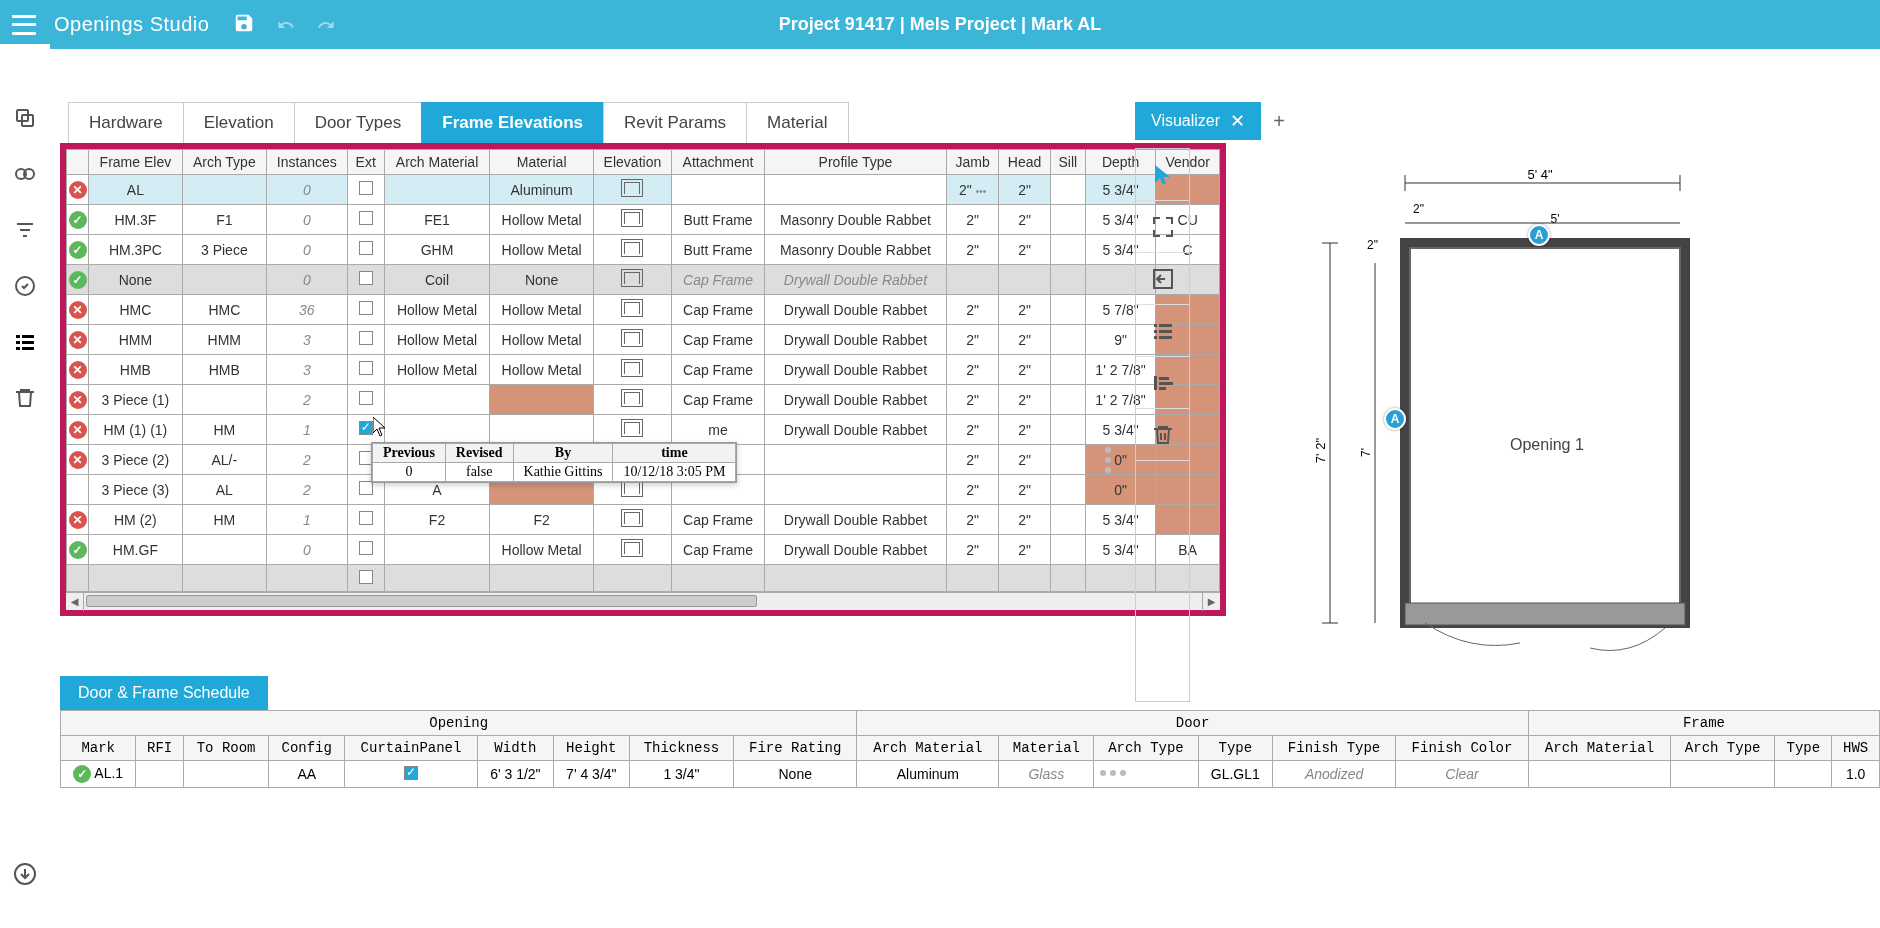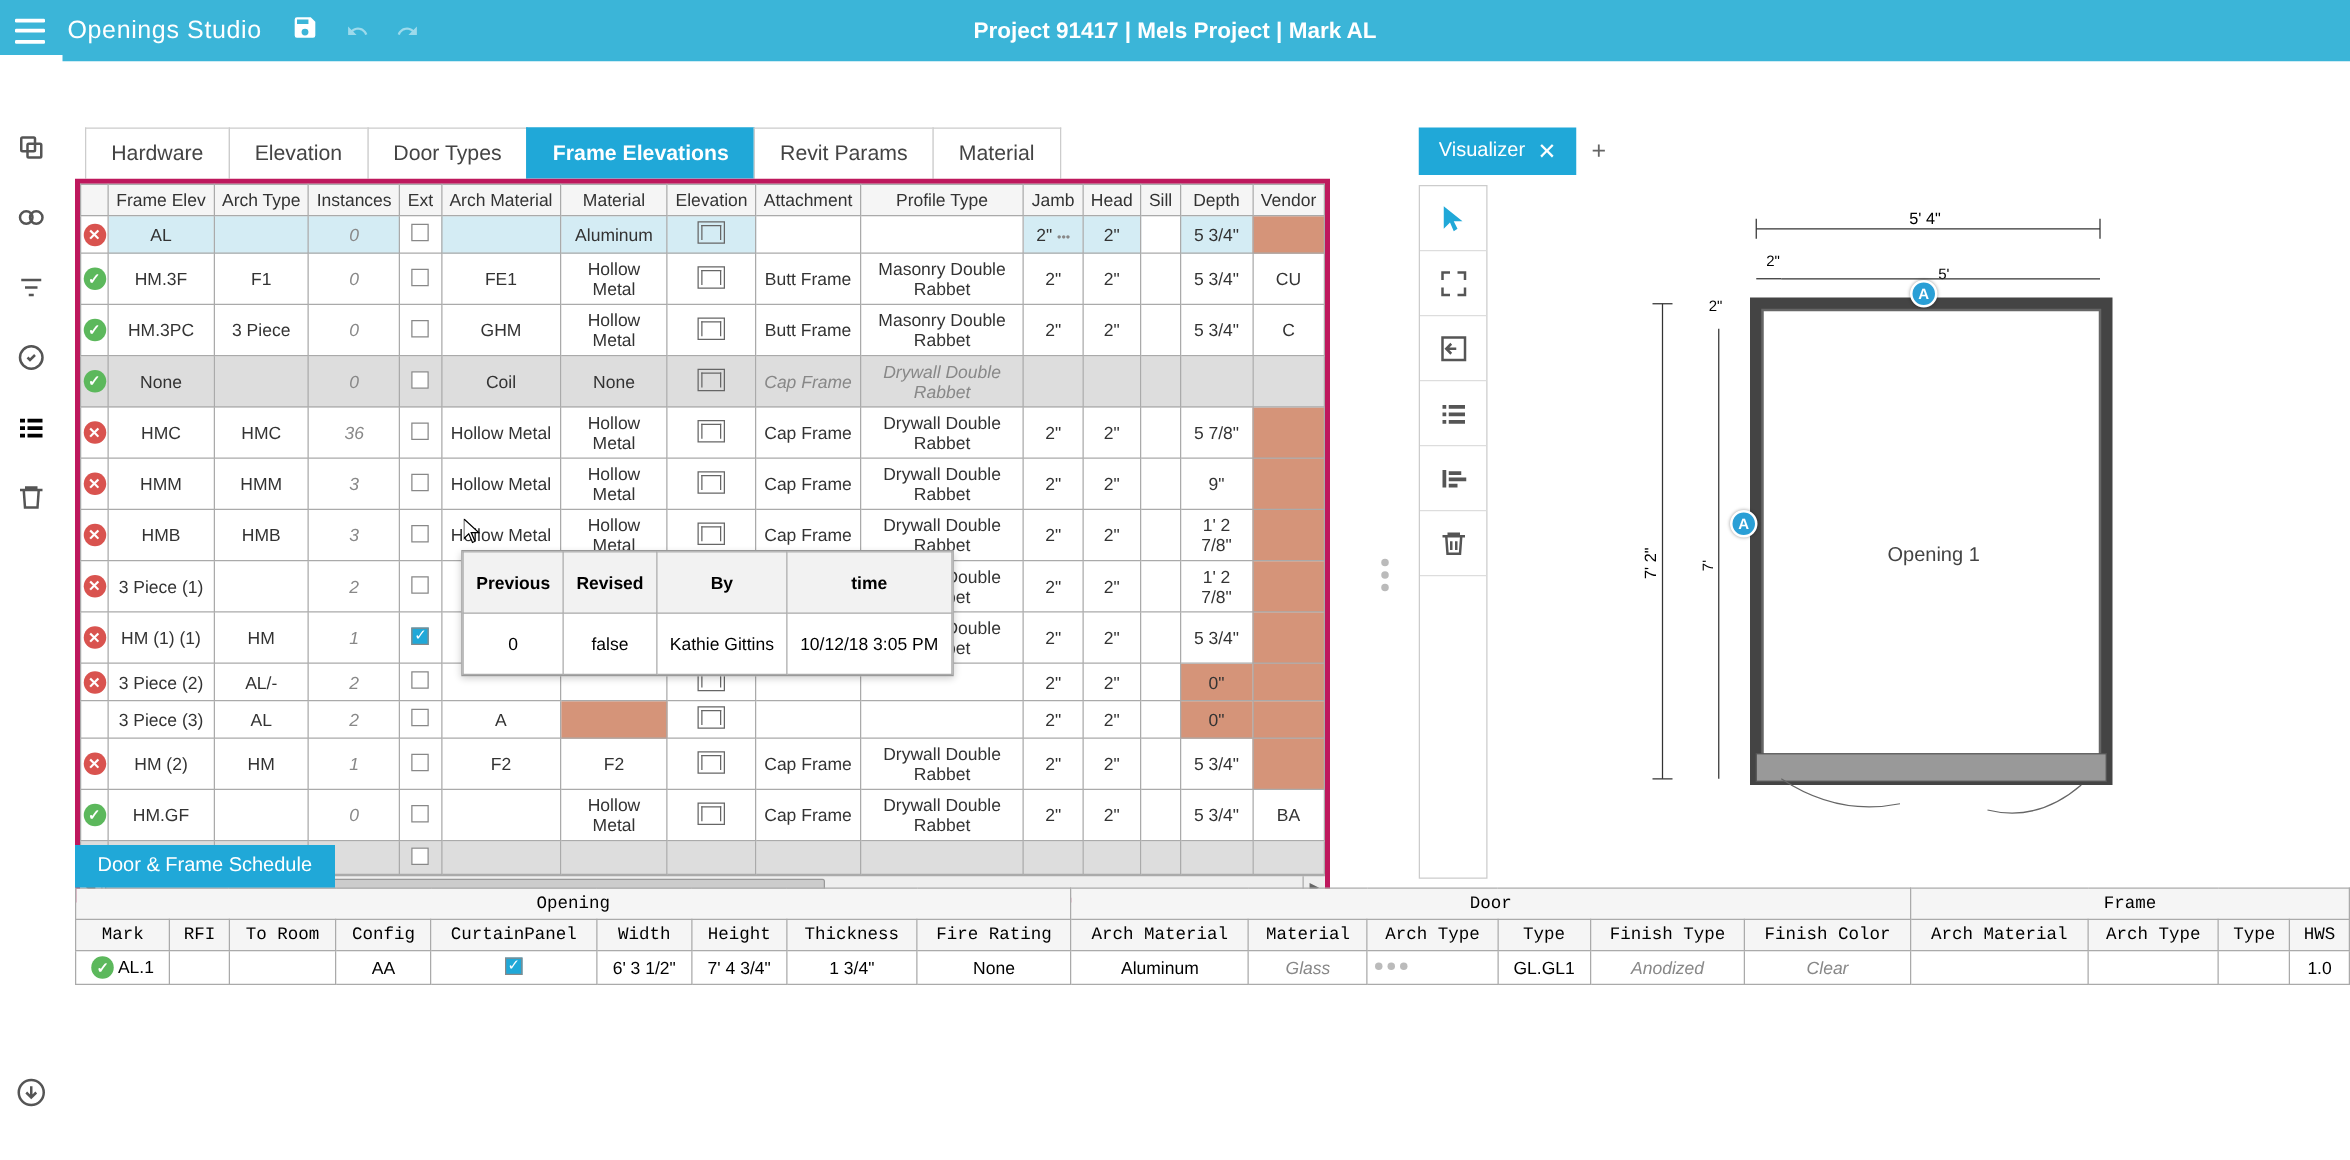--- a/index.html
+++ b/index.html
@@ -23,41 +23,41 @@
 
 
 .main { position: absolute; left: 60px; top: 70px; right: 0; margin-top: 32px; }
 
 
 .tabs { display: flex; margin-left: 8px; }
 .tab { padding: 10px 20px; border: 1px solid #ccc; border-bottom: none; font-size: 17px; color: #444; cursor: pointer; background: #fff; margin-right: -1px; }
 .tab.active { background: #20a8d8; color: #fff; border-color: #20a8d8; font-weight: 600; }
 
 
-.table-wrap { border: 4px solid #be185d; margin-top: 0; width: 1004px; background: #fff; position: relative; }
+.table-wrap { border: 6px solid #be185d; margin-top: 0; width: 1166px; background: #fff; position: relative; }
 .tbl { border-collapse: collapse; width: 100%; font-size: 14px; }
 .tbl th { background: #f5f5f5; border: 1px solid #aaa; padding: 4px 6px; font-weight: 400; color: #333; text-align: center; white-space: nowrap; }
 .tbl td { border: 1px solid #aaa; padding: 4px 6px; text-align: center; height: 27px; color: #333; }
 .tbl td.inst { color: #888; font-style: italic; }
 .tbl td.sel { background: #d4ecf4; }
 .tbl td.err { background: #d59479; }
 .tbl td.dim { color: #888; font-style: italic; }
 .col-status { width: 22px; padding: 0 !important; }
 .status-ok, .status-err { width: 18px; height: 18px; border-radius: 50%; display: inline-flex; align-items: center; justify-content: center; color: #fff; font-size: 12px; font-weight: bold; }
 .status-ok { background: #5cb85c; }
 .status-err { background: #d9534f; }
 .ext-check { width: 14px; height: 14px; border: 1px solid #888; display: inline-block; background: #fff; }
 .elev-icon { width: 22px; height: 18px; border: 1px solid #666; display: inline-block; position: relative; }
 .elev-icon::before { content: ''; position: absolute; left: 2px; right: 2px; top: 2px; bottom: 2px; border: 1px solid #666; border-bottom: none; }
 .jamb-more { color: #888; font-size: 10px; }
 
 
 .tooltip-pop { position: absolute; left: 305px; top: 293px; background: #fff; border: 1px solid #999; box-shadow: 0 2px 6px rgba(0,0,0,0.2); z-index: 100; }
 .tooltip-pop table { border-collapse: collapse; font-size: 14px; }
-.tooltip-pop th, .tooltip-pop td { border: 1px solid #aaa; padding: 16px 10px; text-align: center; }
+.tooltip-pop th, .tooltip-pop td { border: 1px solid #aaa; padding: 1px 10px; text-align: center; font-family: Liberation Serif, serif; }
 .tooltip-pop th { background: #f2f2f2; }
 
 
 .cursor { position: absolute; left: 307px; top: 268px; z-index: 101; }
 
 
 .hscroll { height: 18px; border-top: 1px solid #aaa; display: flex; align-items: center; background: #eee; }
 .hscroll-btn { width: 18px; height: 18px; display: flex; align-items: center; justify-content: center; border-right: 1px solid #aaa; cursor: pointer; font-size: 10px; color: #666; }
 .hscroll-btn.r { border-right: none; border-left: 1px solid #aaa; }
 .hscroll-track { flex: 1; height: 100%; position: relative; }

